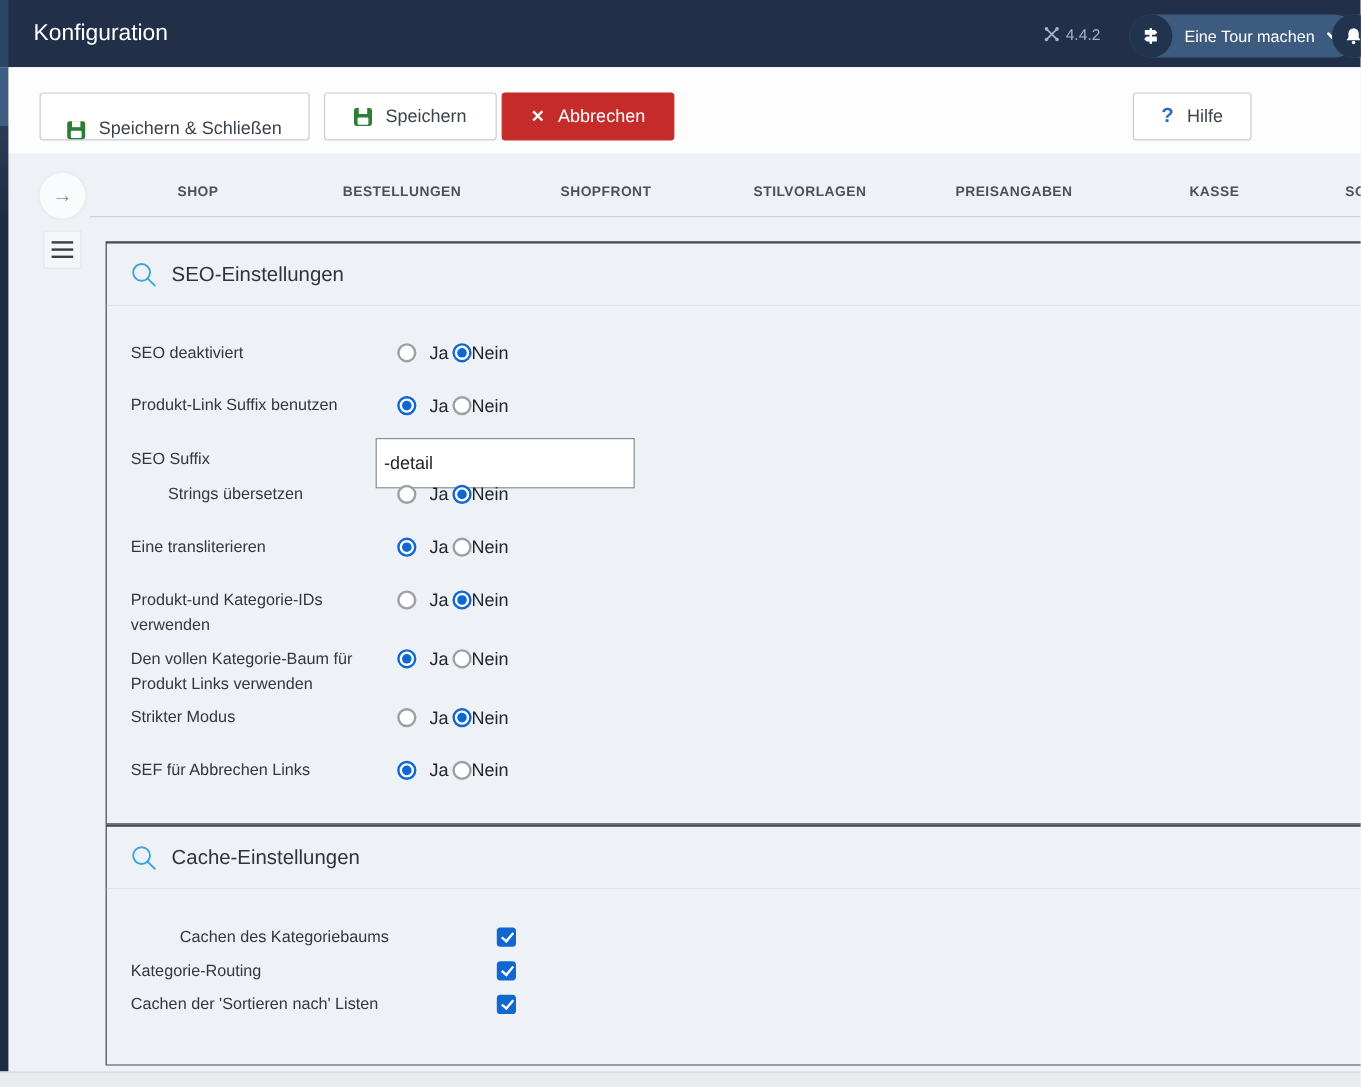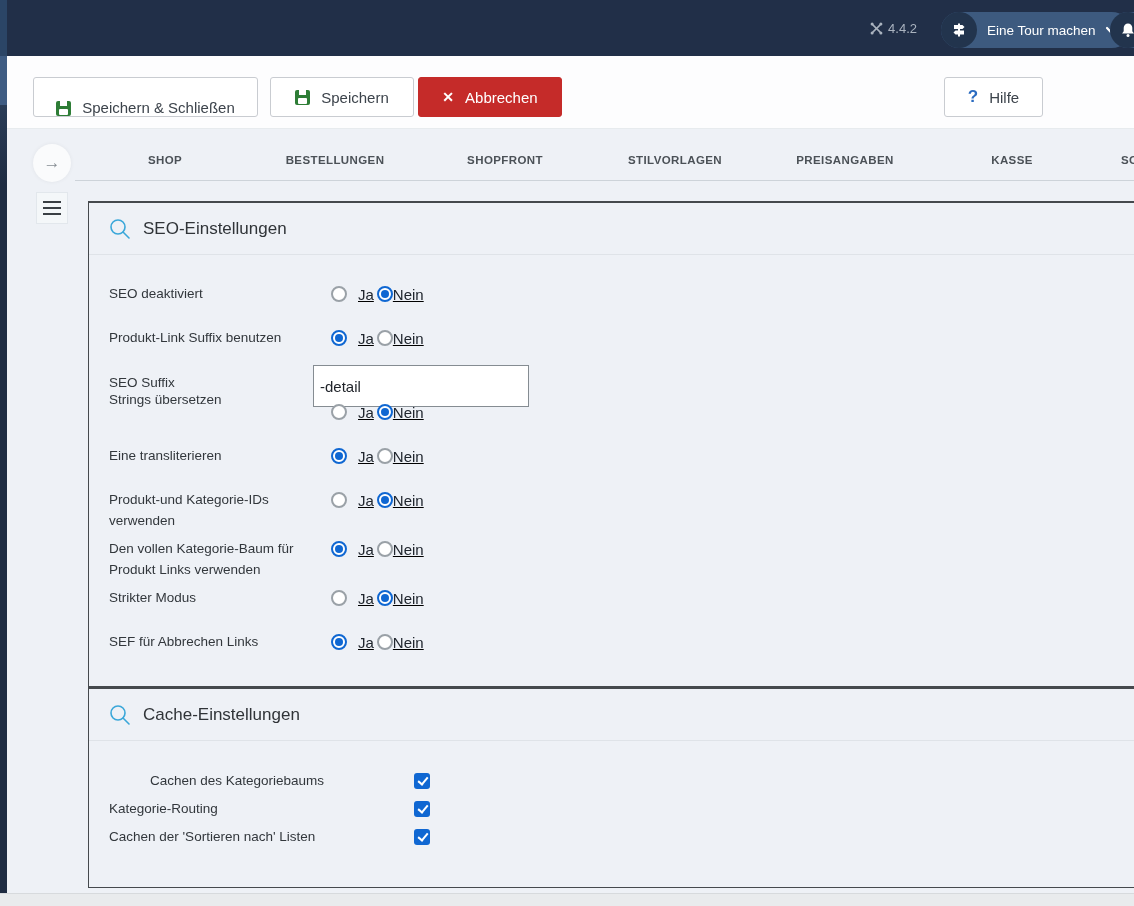--- a/index.html
+++ b/index.html
@@ -47,21 +47,21 @@
   .tab.cut{transform:none;}
   .tabs-divider{position:absolute;left:75px;top:180px;width:1059px;height:1px;background:#cdd3d9;}
 
   
   .panel{position:absolute;left:88px;width:1060px;border:1px solid #45494d;border-top-width:2px;background:transparent;}
   .panel-head{position:absolute;left:0;top:0;width:100%;height:52px;border-bottom:1px solid #dfe3e8;}
   .panel-title{position:absolute;left:54px;top:0;line-height:52px;font-size:17px;color:#303438;}
   .mag{position:absolute;left:20px;top:15px;}
 
   .row-label{position:absolute;left:20px;width:215px;font-size:13.5px;color:#32373c;line-height:21px;}
-  .radio-group{position:absolute;left:242px;display:flex;align-items:center;height:22px;text-decoration:underline;}
+  .radio-group{position:absolute;left:242px;display:flex;align-items:center;height:22px;}
   .radio{width:16px;height:16px;border-radius:50%;border:2px solid #9aa1a7;background:#ffffff;cursor:pointer;position:relative;}
   .radio.sel{border-color:#0f67d2;}
   .radio.sel::after{content:"";position:absolute;left:2px;top:2px;width:8px;height:8px;border-radius:50%;background:#0f67d2;}
   .yn{font-size:15px;color:#20262e;cursor:pointer;}
   .yn.ja{margin:0 3px 0 11px;}
   .yn.nein{margin-left:0;}
 
   .text-input{position:absolute;left:224px;width:216px;height:27px;border:1px solid #858c92;background:#ffffff;
               font-family:"Liberation Sans",sans-serif;font-size:15px;color:#1e2228;padding:20px 6px;border-radius:0;}
 
@@ -70,20 +70,21 @@
                      border:solid #ffffff;border-width:0 2px 2px 0;transform:rotate(40deg);}
 
   .bottom-band{position:absolute;left:0;top:893px;width:1134px;height:13px;background:#e9ebed;border-top:1px solid #d7dadd;}
 </style>
 </head>
 <body>
 
 <div class="screen">
 
   <div class="appbar">
+    <div class="title">Konfiguration</div>
 
     <div class="version">
       <svg width="13" height="13" viewBox="0 0 13 13">
         <line x1="2.6" y1="2.6" x2="10.4" y2="10.4" stroke="#aab3bf" stroke-width="1.5"></line>
         <line x1="10.4" y1="2.6" x2="2.6" y2="10.4" stroke="#aab3bf" stroke-width="1.5"></line>
         <circle cx="2.1" cy="2.1" r="1.5" fill="#aab3bf"></circle>
           <circle cx="10.9" cy="2.1" r="1.5" fill="#aab3bf"></circle>
         <circle cx="2.1" cy="10.9" r="1.5" fill="#aab3bf"></circle>
           <circle cx="10.9" cy="10.9" r="1.5" fill="#aab3bf"></circle>
       </svg>
@@ -178,21 +179,21 @@
     <div class="radio-group" style="top:124px;">
       <span class="radio sel"></span>
       <span class="yn ja">Ja</span>
       <span class="radio"></span>
       <span class="yn nein">Nein</span>
     </div>
 
     <div class="row-label" style="top:169px;">SEO Suffix</div>
     <input class="text-input" style="top: 162px;" type="text" value="-detail">
 
-    <div class="row-label" style="top:186px;">Strings übersetzen</div>
+    <div class="row-label" style="top:198px;margin-left:31px;">Strings übersetzen</div>
     <div class="radio-group" style="top:198px;">
       <span class="radio"></span>
       <span class="yn ja">Ja</span>
       <span class="radio sel"></span>
       <span class="yn nein">Nein</span>
     </div>
 
     <div class="row-label" style="top:242px;">Eine transliterieren</div>
     <div class="radio-group" style="top:242px;">
       <span class="radio sel"></span>

